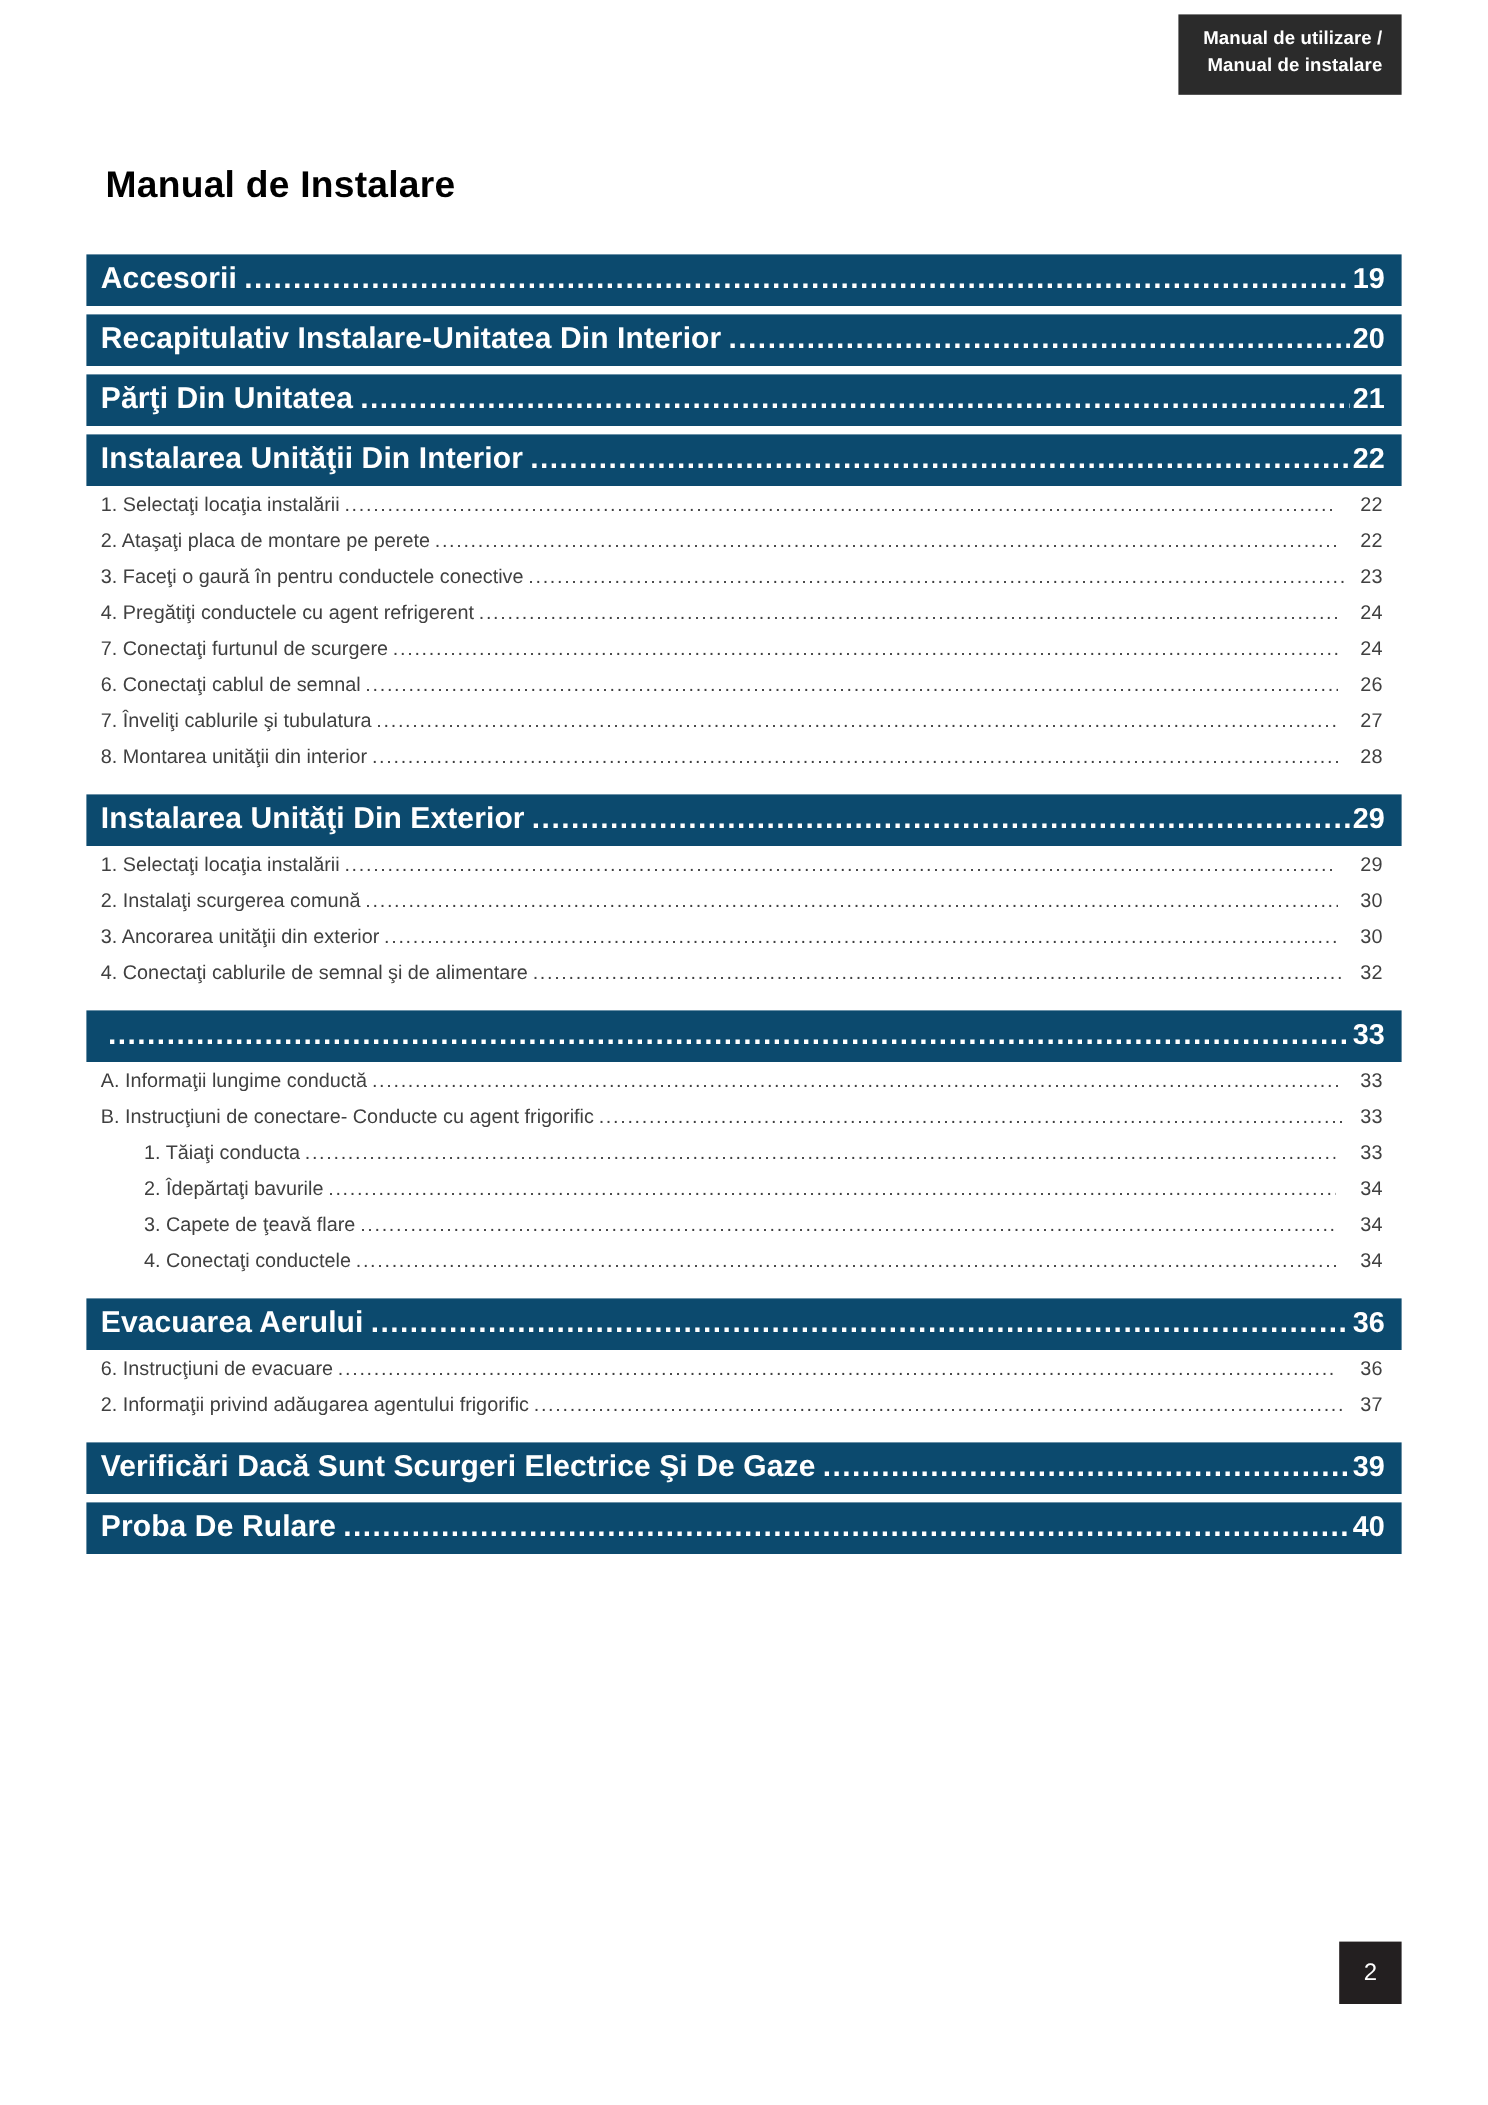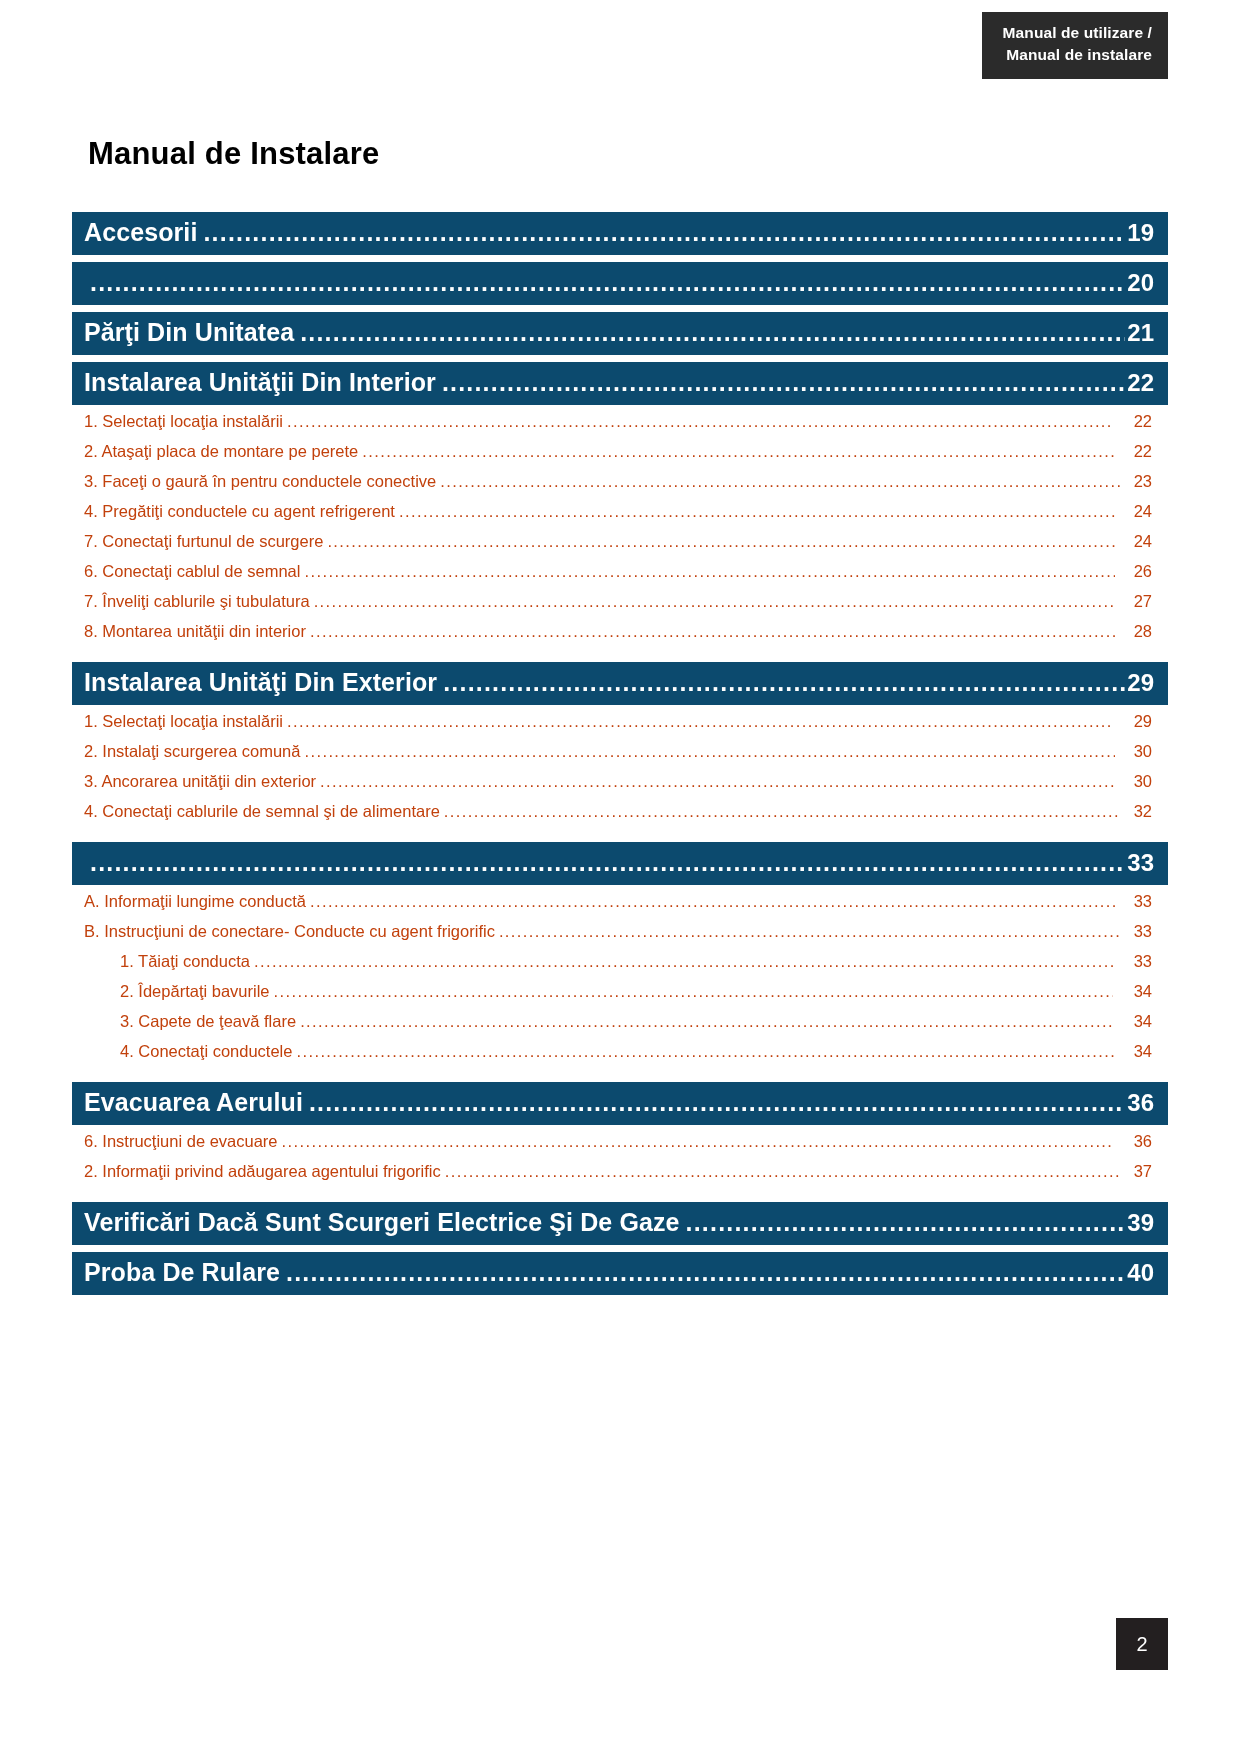--- a/index.html
+++ b/index.html
@@ -89,21 +89,21 @@
   }
 
   
   .entries {
     margin: 6px 0 10px 0;
   }
   .entry {
     display: flex;
     align-items: baseline;
     font-size: 16.5px;
-    color: #c2410c;
+    color: #404040;
     height: 30px;
     padding-left: 12px;
   }
   .entry.lvl2 { padding-left: 48px; }
   .entry .e-title { white-space: nowrap; }
   .entry .e-dots {
     flex: 1 1 auto;
     overflow: hidden;
     white-space: nowrap;
     letter-spacing: 1.4px;
@@ -143,20 +143,21 @@
 
 <div class="page-title">Manual de Instalare</div>
 
 <div class="toc" id="toc-root">
     <div class="chapter">
       <span class="ch-title">Accesorii</span>
       <span class="ch-dots">..........................................................................................................................................................................</span>
       <span class="ch-page">19</span>
     </div>
     <div class="chapter">
+      <span class="ch-title">Recapitulativ Instalare-Unitatea Din Interior</span>
       <span class="ch-dots">..........................................................................................................................................................................</span>
       <span class="ch-page">20</span>
     </div>
     <div class="chapter">
       <span class="ch-title">Părţi Din Unitatea</span>
       <span class="ch-dots">..........................................................................................................................................................................</span>
       <span class="ch-page">21</span>
     </div>
     <div class="chapter">
       <span class="ch-title">Instalarea Unităţii Din Interior</span>

